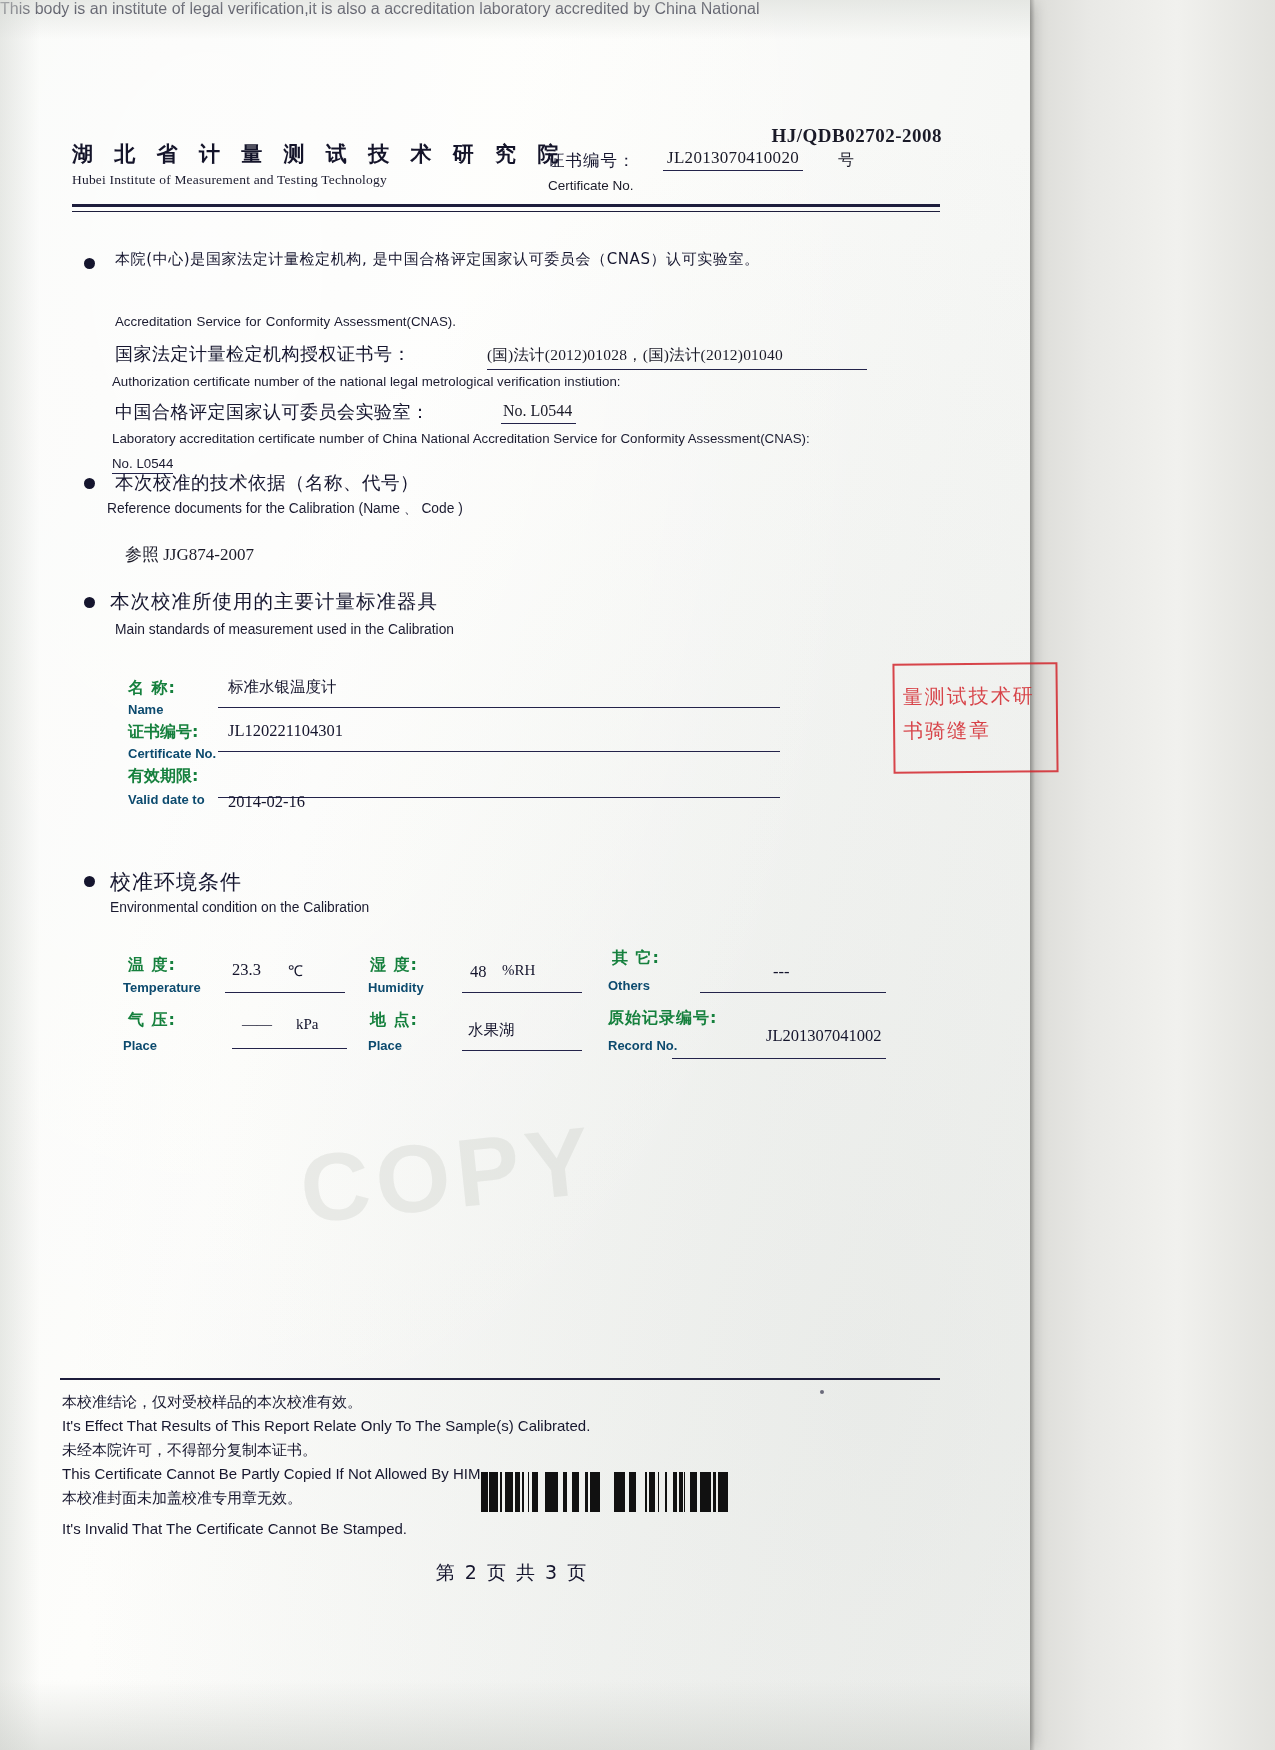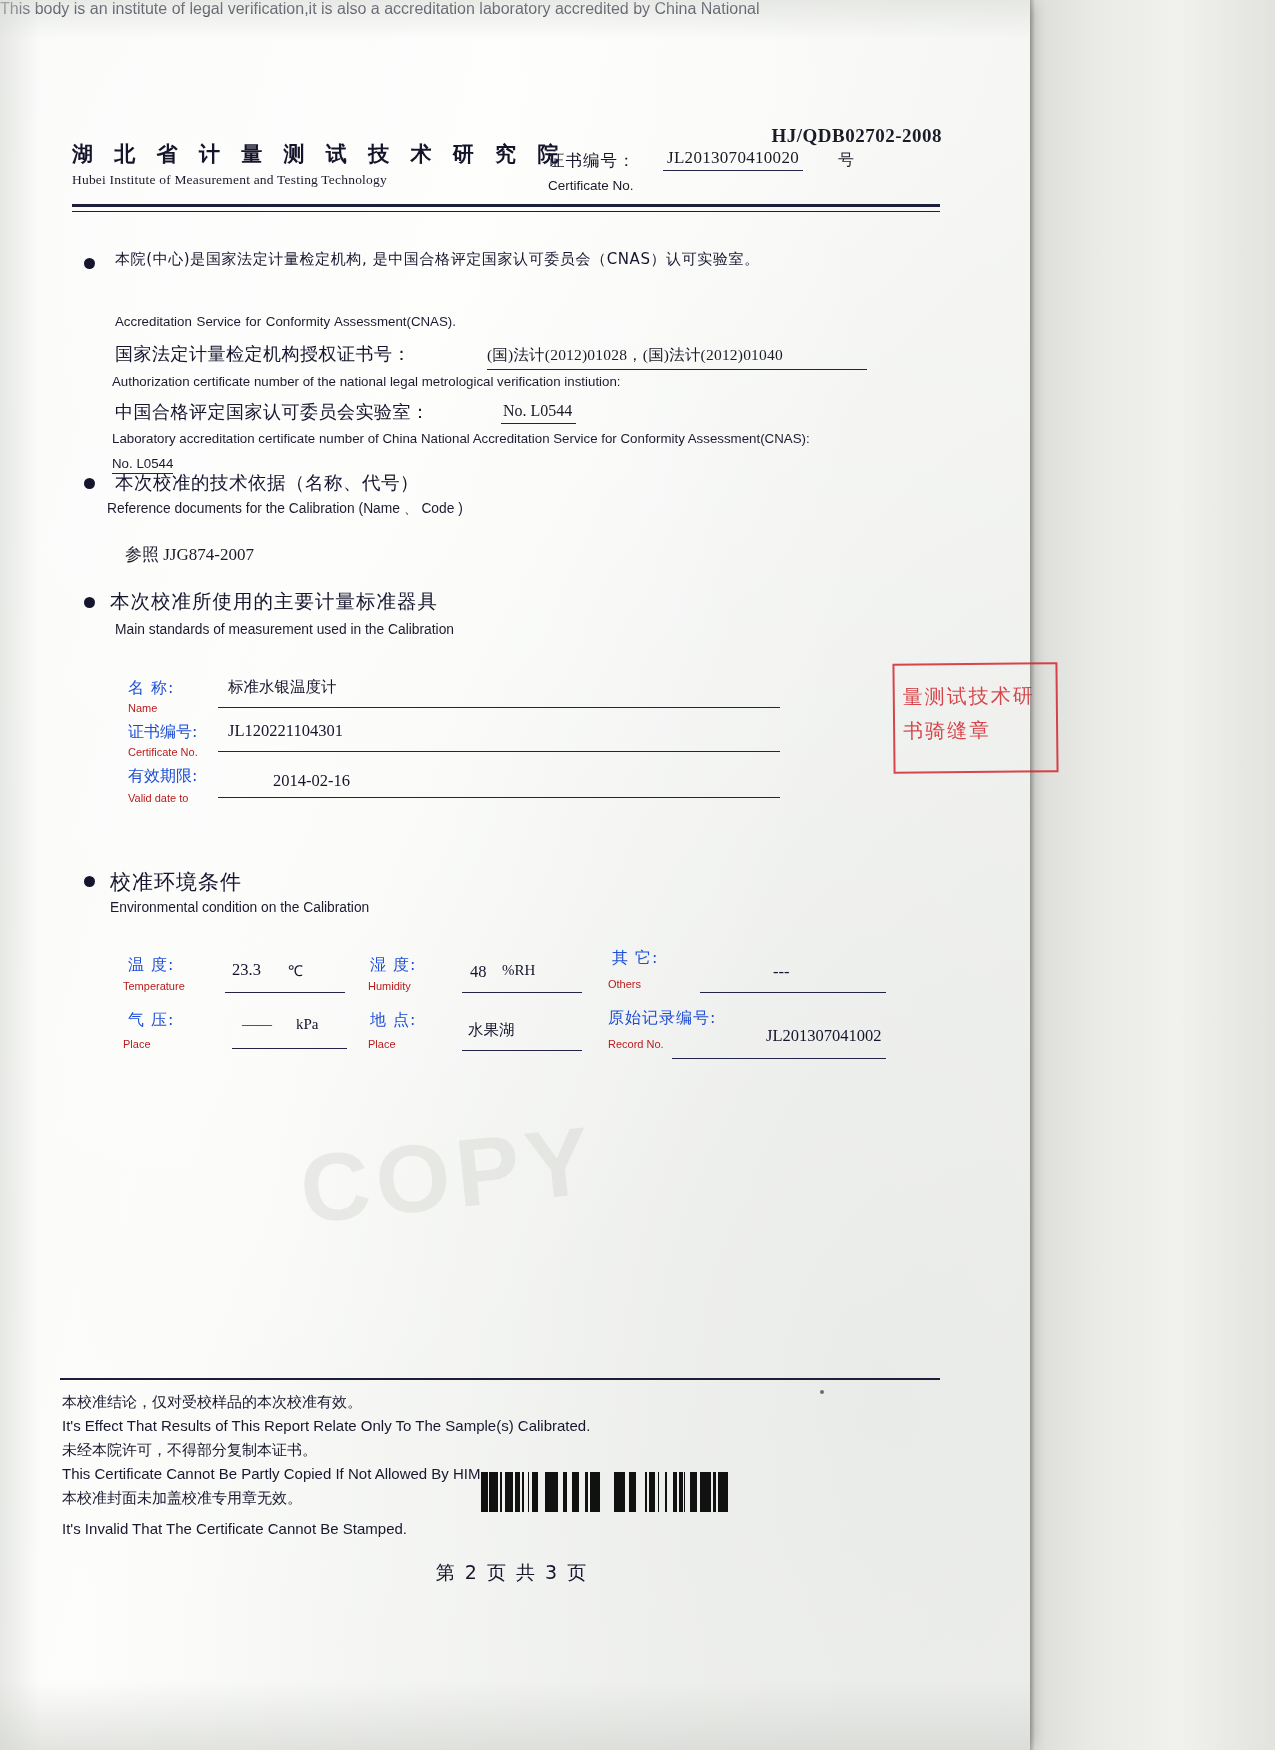--- a/index.html
+++ b/index.html
@@ -166,26 +166,26 @@
     font-size:19.5px; letter-spacing:1px;
   }
   .sec3-en {
     position:absolute; left:115px; top:622px;
     font-size:13.8px;
   }
 
   .f-label-cn {
     position:absolute;
     font-family:"DejaVu Sans", sans-serif;
-    font-size:16px; color:#1d4ed8;
+    font-size:16px; color:#15803d;font-weight:bold;
   }
   .f-label-en {
     position:absolute;
     font-family:"Liberation Sans", sans-serif;
-    font-size:11px; color:#b91c1c;
+    font-size:13px; color:#0c4a6e;font-weight:bold;
   }
   .f-line {
     position:absolute;
     border-bottom:1.1px solid #23234a;
   }
   .f-val {
     position:absolute;
     font-family:"Liberation Serif", serif;
     font-size:16.5px; color:#14142c;
   }
@@ -326,21 +326,21 @@
     <div class="f-val-cn" style="left:228px; top:677px;">标准水银温度计</div>
 
     <div class="f-label-cn" style="left:128px; top:722px;">证书编号:</div>
     <div class="f-label-en" style="left:128px; top:746px;">Certificate No.</div>
     <div class="f-line" style="left:218px; top:751px; width:562px;"></div>
     <div class="f-val" style="left:228px; top:721px;">JL120221104301</div>
 
     <div class="f-label-cn" style="left:128px; top:766px;">有效期限:</div>
     <div class="f-label-en" style="left:128px; top:792px;">Valid date to</div>
     <div class="f-line" style="left:218px; top:797px; width:562px;"></div>
-    <div class="f-val" style="left:228px; top:771px;margin-left:45px;">2014-02-16</div>
+    <div class="f-val" style="left:228px; top:792px;">2014-02-16</div>
 
     <div class="stamp">
       <div>量测试技术研</div>
       <div>书骑缝章</div>
     </div>
 
     <div class="bullet" style="left:84px; top:876px;"></div>
     <div class="sec4-cn cn">校准环境条件</div>
     <div class="sec4-en en">Environmental condition on the Calibration</div>
 

